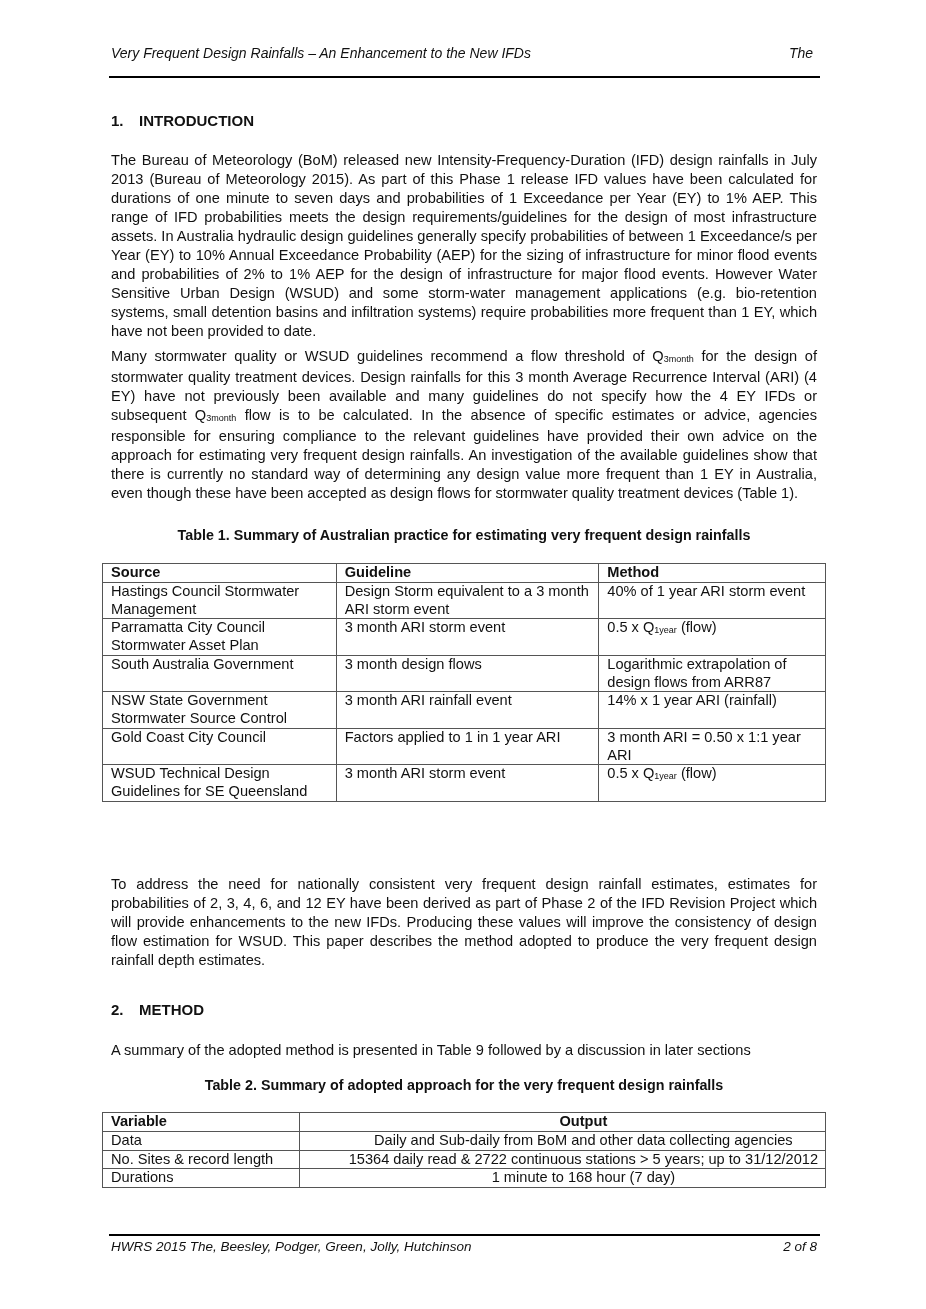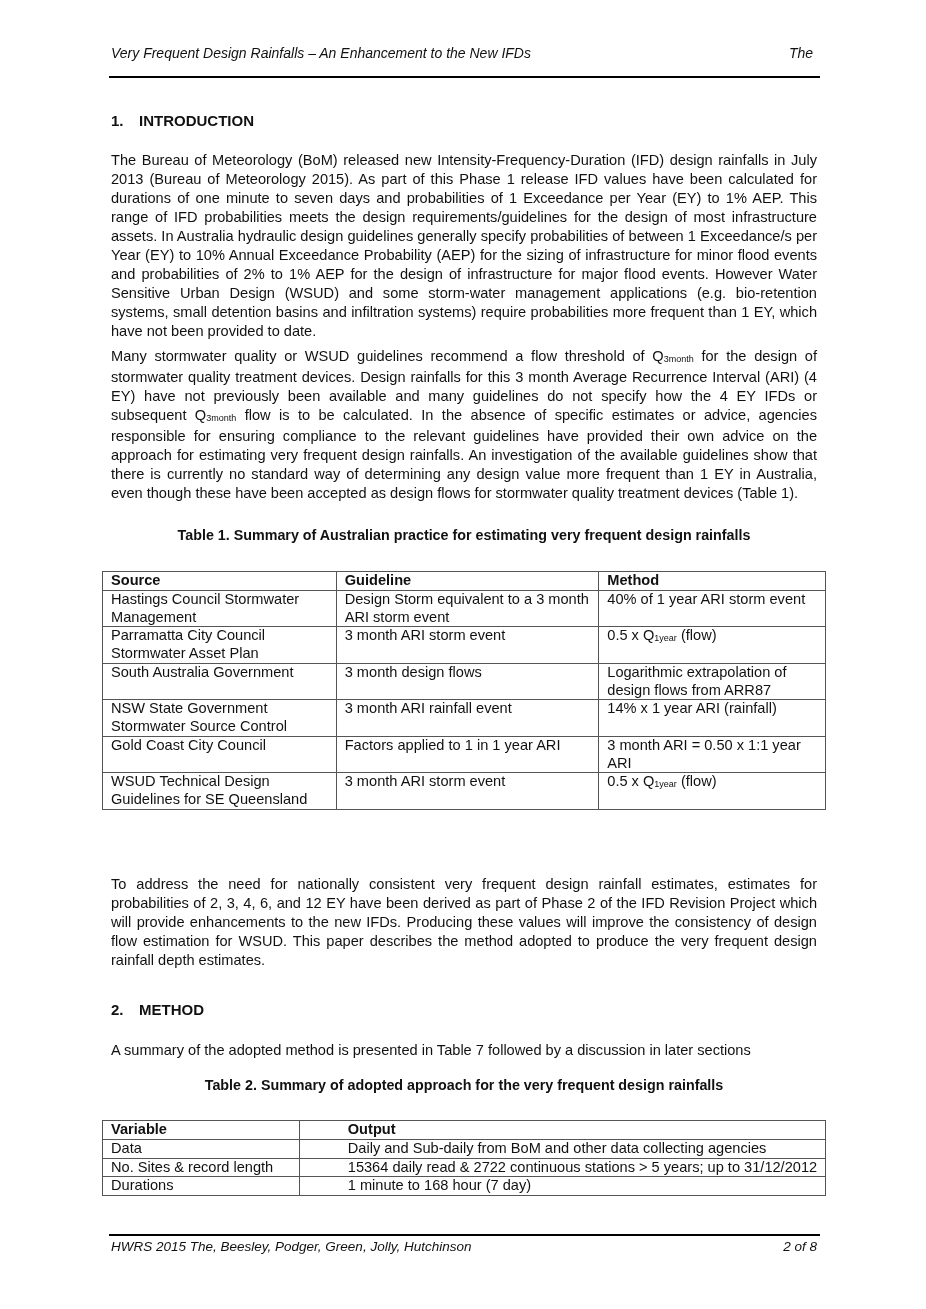--- a/index.html
+++ b/index.html
@@ -6,28 +6,28 @@
   body { width: 926px; height: 1309px; position: relative; font-family: "Liberation Sans", sans-serif; color: #111; overflow: hidden; }
   .header { position: absolute; top: 45px; left: 111px; width: 706px; font-size: 14px; font-style: italic; height: 18px; }
   .header .left { position: absolute; left: 0; top: 0; }
   .header .right { position: absolute; right: 4px; top: 0; }
   .header-rule { position: absolute; left: 109px; top: 76px; width: 711px; height: 0; border-top: 2.5px solid #000; }
   h1 { position: absolute; margin: 0; font-size: 15px; font-weight: bold; left: 111px; }
   h1 .num { display: inline-block; width: 28px; }
   p.body { position: absolute; left: 111px; width: 706px; margin: 0; font-size: 14.6px; line-height: 19px; text-align: justify; }
   .cap { position: absolute; left: 111px; width: 706px; text-align: center; font-weight: bold; font-size: 14.3px; }
   sub.s { font-size: 9px; vertical-align: 0; position: relative; top: 1px; text-align: center; }
-  table { position: absolute; border-collapse: collapse; font-size: 14.6px; margin-top: 8px; }
+  table { position: absolute; border-collapse: collapse; font-size: 14.6px; }
   table td, table th { border: 1px solid #555; padding: 0 6px 0 8px; vertical-align: top; line-height: 17.75px; text-align: left; }
   table th { font-weight: bold; }
   #t1 { left: 102px; top: 563px; width: 724px; }
   #t1 col.c1 { width: 234px; } #t1 col.c2 { width: 263px; } #t1 col.c3 { width: 227px; }
   #t2 { left: 102px; top: 1112px; width: 724px; }
   #t2 col.c1 { width: 197px; } #t2 col.c2 { width: 527px; }
-  #t2 td.o, #t2 th.o { text-align: left; padding-left: 48px; }
+  #t2 td.o, #t2 th.o { text-align: center; padding-left: 48px; }
   .footer-rule { position: absolute; left: 109px; top: 1234px; width: 711px; border-top: 2.5px solid #000; }
   .footer { position: absolute; top: 1239px; left: 111px; width: 706px; font-size: 13.5px; font-style: italic; }
   .footer .left { position: absolute; left: 0; }
   .footer .right { position: absolute; right: 0; }
 </style>
 </head>
 <body>
 
 <div class="header">
   <span class="left">Very Frequent Design Rainfalls – An Enhancement to the New IFDs</span>
@@ -89,21 +89,21 @@
   </tr>
 </tbody>
   </table>
 
 <p class="body" style="top:875px;">To address the need for nationally consistent very frequent design rainfall estimates, estimates for probabilities of 2, 3, 4, 6, and 12 EY have been derived as part of Phase 2 of the IFD Revision Project which will provide enhancements to the new IFDs. Producing these values will improve the consistency of design flow estimation for WSUD. This paper describes the method adopted to produce the very frequent design rainfall depth estimates.</p>
 
 <h1 style="top:1001px;">
   <span class="num">2.</span><span>METHOD</span>
 </h1>
 
-<p class="body" style="top:1041px;">A summary of the adopted method is presented in Table 7 followed by a discussion in later sections</p>
+<p class="body" style="top:1041px;">A summary of the adopted method is presented in Table 9 followed by a discussion in later sections</p>
 
 <div class="cap" style="top:1077px;">Table 2. Summary of adopted approach for the very frequent design rainfalls</div>
 
 <table id="t2">
   <colgroup>
       <col class="c1">
       <col class="c2">
     </colgroup>
   <tbody>
       <tr>

